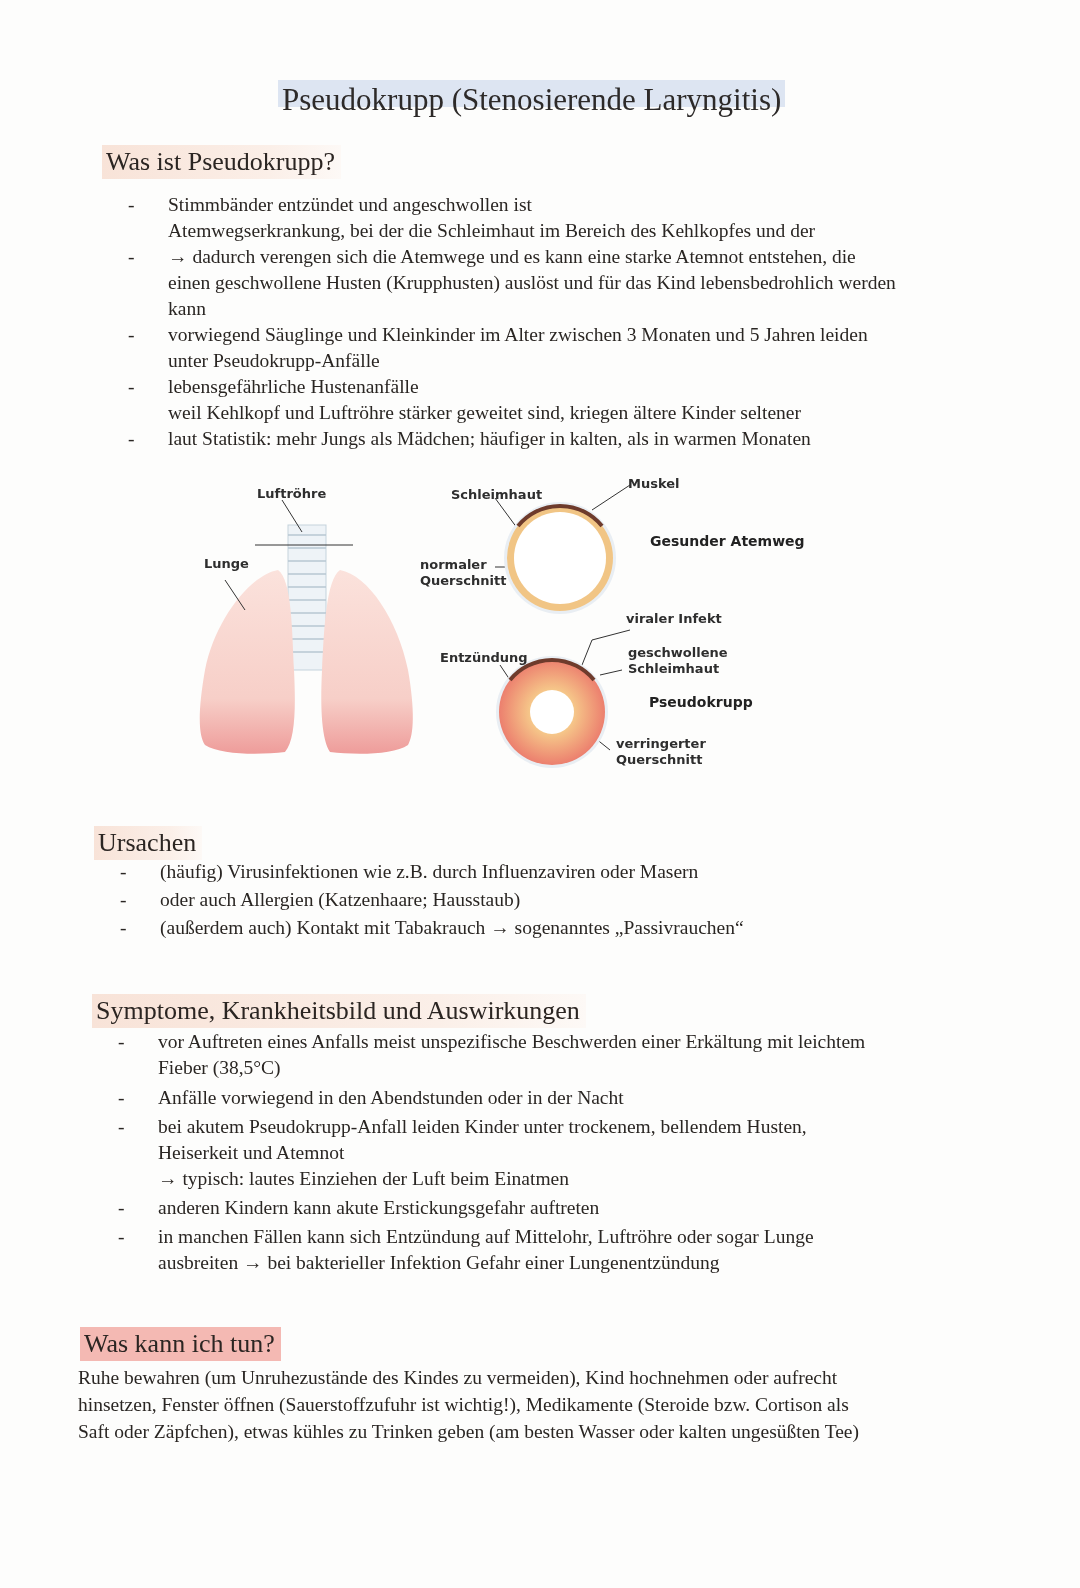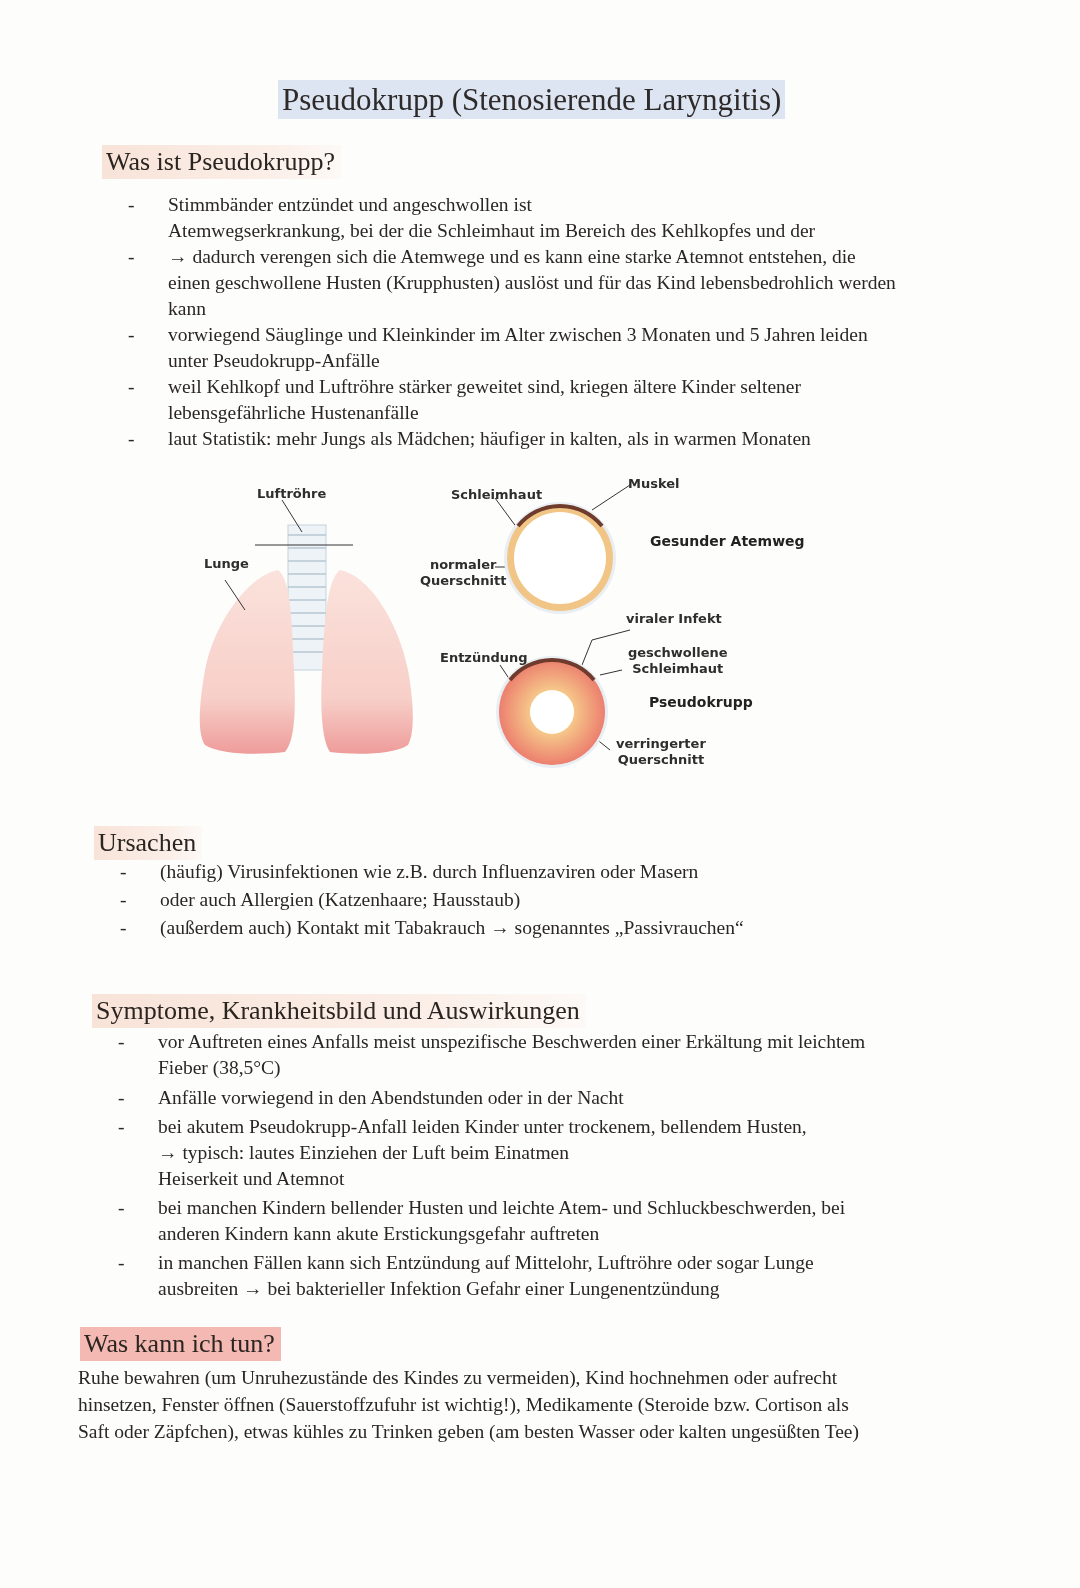--- a/index.html
+++ b/index.html
@@ -2,32 +2,32 @@
 <html><head>
 <meta charset="utf-8">
 <style>
   html, body { margin: 0; padding: 0; }
   body {
     width: 1080px; height: 1588px; background: #fdfdfc; position: relative; overflow: hidden;
     font-family: "Liberation Serif", "DejaVu Serif", serif; color: #2a2623;
   }
   .page { position: absolute; inset: 0; }
   .title {
-    position: absolute; left: 278px; top: 80px; height: 39px; padding: 0 4px;
+    position: absolute; left: 278px; top: 80px; height: 27px; padding: 0 4px;
     background: #dde5f2; font-size: 31px; line-height: 40px; color: #2d2a29; white-space: nowrap;
   }
   .h2 { position: absolute; font-size: 26px; line-height: 34px; padding: 0 6px 0 4px; white-space: nowrap; color: #2b2522; }
   .hl-peach { background: linear-gradient(90deg, #f8e3d8 0%, #fbefe8 70%, #fdf9f6 100%); }
   .hl-red { background: #f4b9b3; }
   ul.bl { position: absolute; margin: 0; padding: 0; list-style: none; font-size: 19.5px; line-height: 26px; }
   ul.bl li { position: relative; padding-left: 0; }
   ul.bl li .dash { position: absolute; left: -40px; top: 0; }
   ul.bl li .sub { display: block; }
   .para { position: absolute; font-size: 19.5px; line-height: 27px; }
-  .figure { position: absolute; left: 190px; top: 470px; width: 700px; height: 320px; font-family: "DejaVu Sans", sans-serif; text-align: center; }
+  .figure { position: absolute; left: 190px; top: 470px; width: 700px; height: 320px; font-family: "DejaVu Sans", sans-serif; }
   .lbl { position: absolute; font-size: 13px; font-weight: bold; color: #2e2e2e; line-height: 16px; white-space: nowrap; }
   .big { position: absolute; font-size: 14px; font-weight: bold; color: #222; white-space: nowrap; }
   svg { position: absolute; left: 0; top: 0; }
 </style>
 </head>
 <body>
 
 <div class="page">
 
   <div class="title">Pseudokrupp (Stenosierende Laryngitis)</div>
@@ -45,22 +45,22 @@
       <span class="sub">einen geschwollene Husten (Krupphusten) auslöst und für das Kind lebensbedrohlich werden</span>
       <span class="sub">kann</span>
       </li>
     <li>
         <span class="dash">-</span>
       <span class="sub">vorwiegend Säuglinge und Kleinkinder im Alter zwischen 3 Monaten und 5 Jahren leiden</span>
       <span class="sub">unter Pseudokrupp-Anfälle</span>
       </li>
     <li>
         <span class="dash">-</span>
+      <span class="sub">lebensgefährliche Hustenanfälle</span>
       <span class="sub">weil Kehlkopf und Luftröhre stärker geweitet sind, kriegen ältere Kinder seltener</span>
-      <span class="sub">lebensgefährliche Hustenanfälle</span>
       </li>
     <li>
         <span class="dash">-</span>
       <span class="sub">laut Statistik: mehr Jungs als Mädchen; häufiger in kalten, als in warmen Monaten</span>
       </li>
   </ul>
 
   <div class="figure">
     <svg width="700" height="320" viewBox="0 0 700 320">
       <defs>
@@ -167,26 +167,25 @@
       <span class="sub">vor Auftreten eines Anfalls meist unspezifische Beschwerden einer Erkältung mit leichtem</span>
       <span class="sub">Fieber (38,5°C)</span>
       </li>
     <li style="margin-top:4px;">
         <span class="dash">-</span>
       <span class="sub">Anfälle vorwiegend in den Abendstunden oder in der Nacht</span>
       </li>
     <li style="margin-top:3px;">
         <span class="dash">-</span>
       <span class="sub">bei akutem Pseudokrupp-Anfall leiden Kinder unter trockenem, bellendem Husten,</span>
+      <span class="sub">Heiserkeit und Atemnot</span>
       <span class="sub">→ typisch: lautes Einziehen der Luft beim Einatmen</span>
-      <span class="sub">Heiserkeit und Atemnot</span>
       </li>
     <li style="margin-top:3px;">
         <span class="dash">-</span>
-      <span class="sub">bei manchen Kindern bellender Husten und leichte Atem- und Schluckbeschwerden, bei</span>
       <span class="sub">anderen Kindern kann akute Erstickungsgefahr auftreten</span>
       </li>
     <li style="margin-top:3px;">
         <span class="dash">-</span>
       <span class="sub">in manchen Fällen kann sich Entzündung auf Mittelohr, Luftröhre oder sogar Lunge</span>
       <span class="sub">ausbreiten → bei bakterieller Infektion Gefahr einer Lungenentzündung</span>
       </li>
   </ul>
 
   <div class="h2 hl-red" style="left:80px; top:1327px;">Was kann ich tun?</div>

